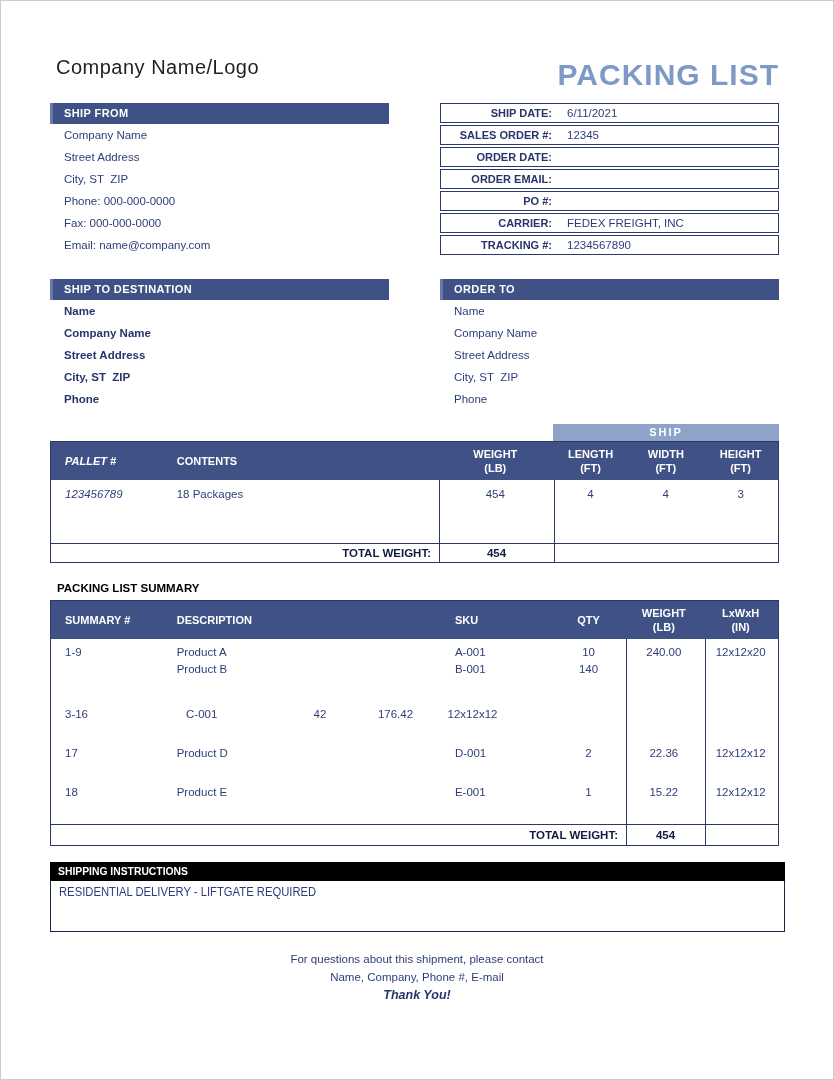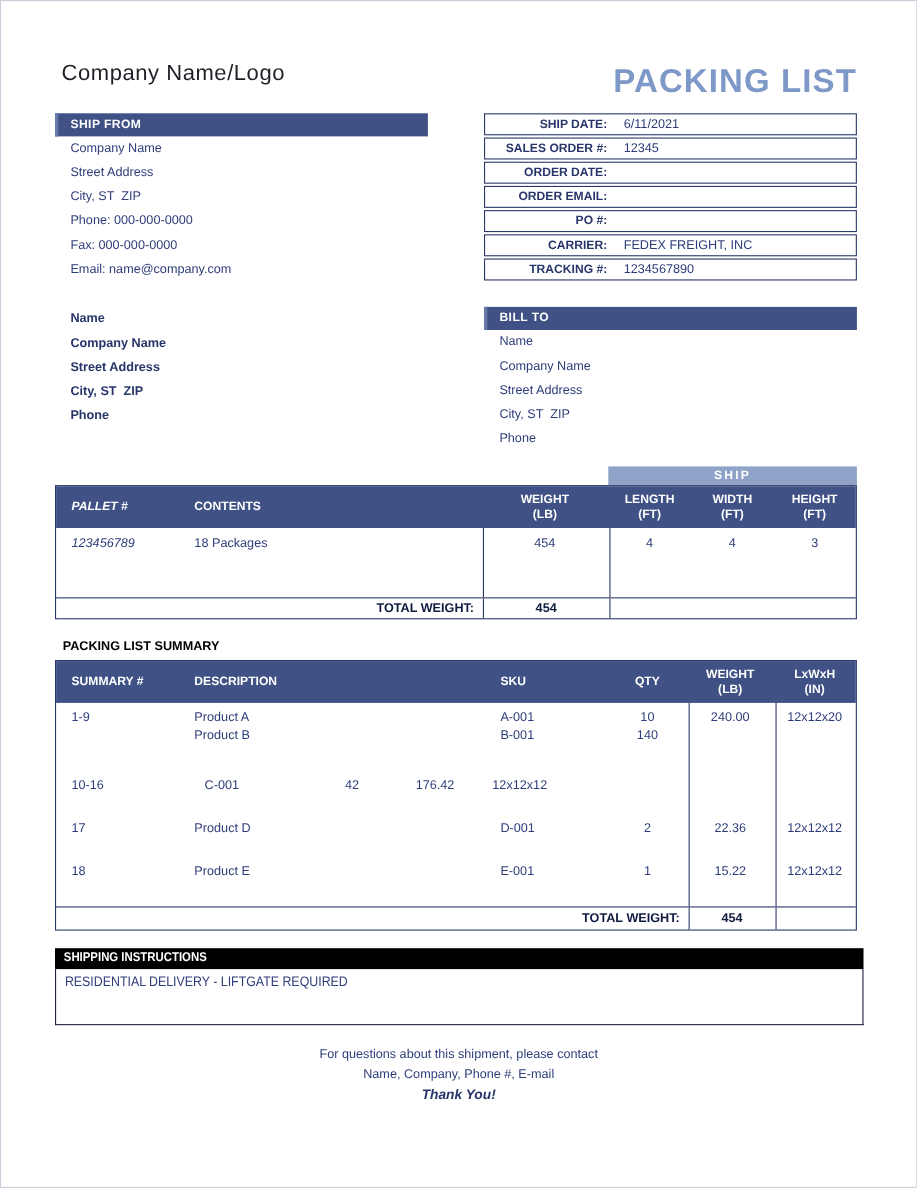--- a/index.html
+++ b/index.html
@@ -114,29 +114,30 @@
       <div class="info-label">CARRIER:</div>
       <div class="info-value">FEDEX FREIGHT, INC</div>
     </div>
     <div class="info-row">
       <div class="info-label">TRACKING #:</div>
       <div class="info-value">1234567890</div>
     </div>
   </div>
 
   <div class="abs addr-bold" style="left:50px;top:279px;width:339px;">
+    <div class="section-bar">SHIP TO DESTINATION</div>
     <div class="addr-line">Name</div>
     <div class="addr-line">Company Name</div>
     <div class="addr-line">Street Address</div>
     <div class="addr-line">City, ST  ZIP</div>
     <div class="addr-line">Phone</div>
   </div>
 
   <div class="abs" style="left:440px;top:279px;width:339px;">
-    <div class="section-bar">BILL TO</div>
+    <div class="section-bar">ORDER TO</div>
     <div class="addr-line">Name</div>
     <div class="addr-line">Company Name</div>
     <div class="addr-line">Street Address</div>
     <div class="addr-line">City, ST  ZIP</div>
     <div class="addr-line">Phone</div>
   </div>
 
   <div class="abs" style="left:50px;top:424px;width:729px;">
     <div class="size-bar">SHIP</div>
     <div class="dtable">
@@ -206,21 +207,21 @@
           <div class="cell sc2">Product A
 Product B</div>
           <div class="cell sc3">A-001
 B-001</div>
           <div class="cell sc4 ctr">10
 140</div>
           <div class="cell sc5 ctr">240.00</div>
           <div class="cell sc6 ctr">12x12x20</div>
         </div>
         <div class="trow srow-std">
-          <div class="cell sc1">10-16</div>
+          <div class="cell sc1">3-16</div>
           <div class="cell sc3">C-001</div>
           <div class="cell sc4 ctr">42</div>
           <div class="cell sc5 ctr">176.42</div>
           <div class="cell sc6 ctr">12x12x12</div>
         </div>
         <div class="trow srow-std">
           <div class="cell sc1">17</div>
           <div class="cell sc2">Product D</div>
           <div class="cell sc3">D-001</div>
           <div class="cell sc4 ctr">2</div>

